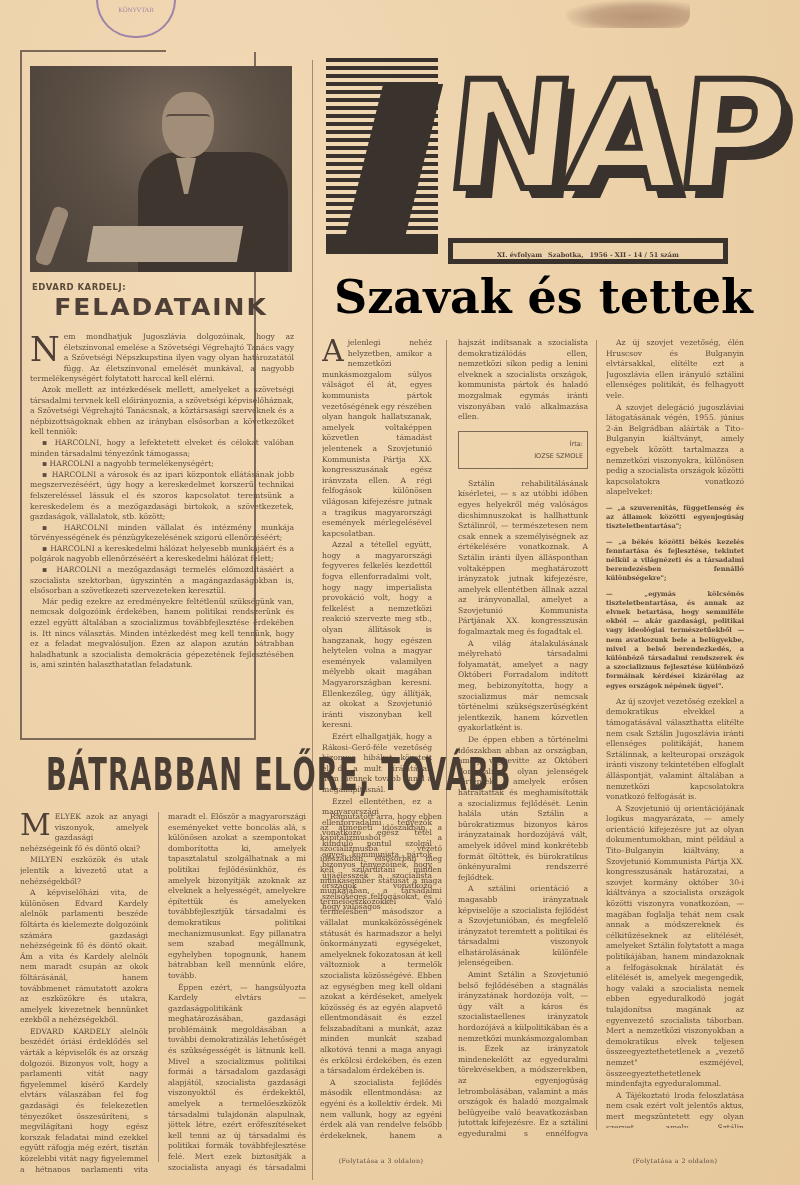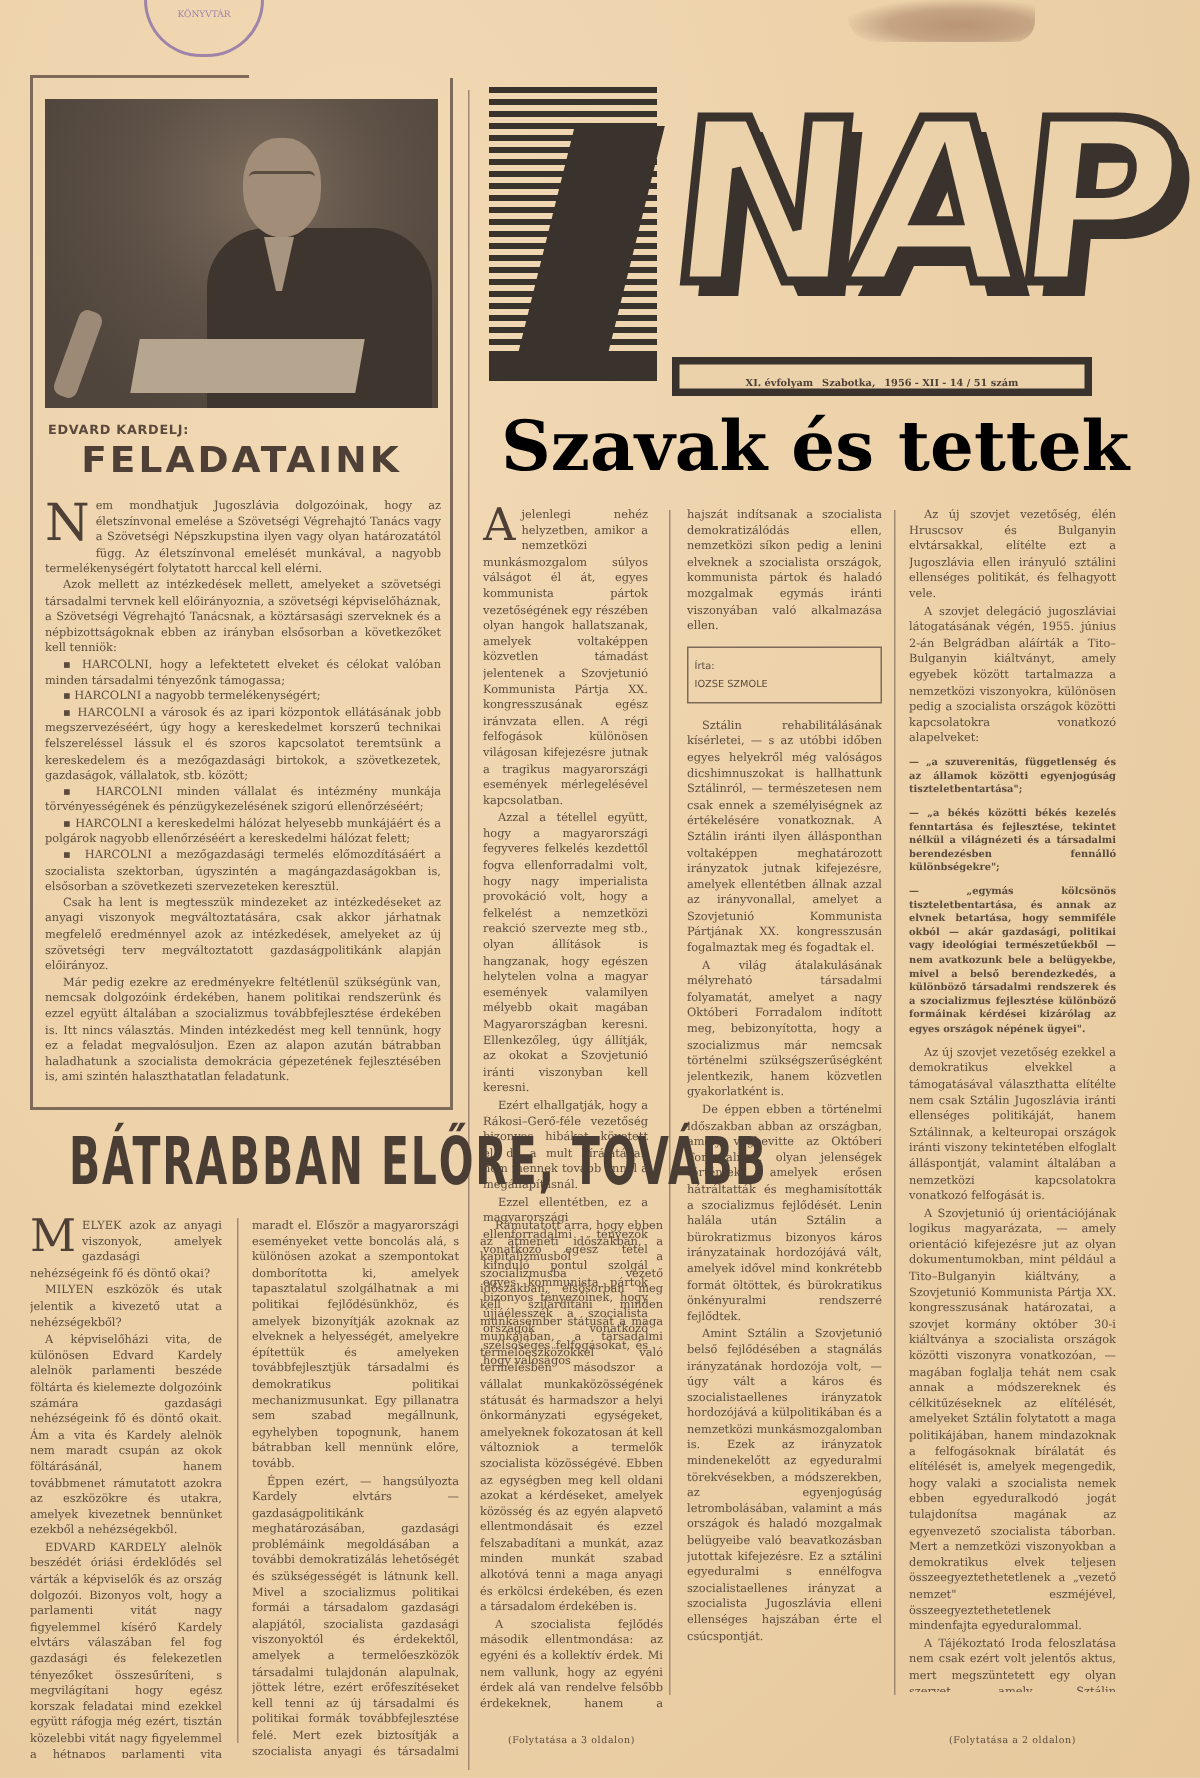--- a/index.html
+++ b/index.html
@@ -16,21 +16,21 @@
     border: 2px solid #8b6fa8; border-top: none; border-radius: 0 0 40px 40px;
     color: #8b6fa8; font-size: 6px; text-align: center; padding-top: 6px; opacity: 0.8;
   }
   .stain {
     position: absolute; left: 565px; top: 0px; width: 125px; height: 28px;
     background: radial-gradient(ellipse at 60% 60%, #b99474 0%, #c6a584 45%, rgba(200,170,140,0) 75%);
     border-radius: 20px 10px 30px 40px;
   }
   
   .left-box {
-    position: absolute; left: 20px; top: 52px; width: 282px; height: 688px;
+    position: absolute; left: 20px; top: 52px; width: 236px; height: 688px;
     border-left: 2px solid #7d6a58; border-right: 2px solid #7d6a58; border-bottom: 2px solid #7d6a58;
   }
   .left-box::before {
     content: ""; position: absolute; left: -2px; top: -2px; width: 146px; border-top: 2px solid #7d6a58;
   }
   .photo {
     position: absolute; left: 8px; top: 14px; width: 262px; height: 206px;
     background: radial-gradient(ellipse at 55% 30%, #7c6c5d 0%, #5f5247 40%, #4f453c 80%);
     overflow: hidden;
   }
@@ -116,21 +116,21 @@
     position: absolute; font-size: 7.6px; line-height: 10.6px; text-align: justify;
     color: #5b4b3d; font-family: "DejaVu Serif", serif;
   }
   .col p { text-indent: 10px; margin-bottom: 1px; }
   .col p.noindent { text-indent: 0; }
   .col-a { left: 322px; top: 338px; width: 110px; }
   .col-b { left: 458px; top: 338px; width: 130px; }
   .col-c { left: 606px; top: 338px; width: 138px; }
   .dropcap-a { float: left; font-size: 30px; line-height: 26px; margin: 0 4px 0 0; color: #4e4036; }
   .author-box {
-    border: 1.5px solid #7d6a58; margin: 8px 0 10px; padding: 6px 4px; text-align: left;
+    border: 1.5px solid #7d6a58; margin: 8px 0 10px; padding: 6px 4px; text-align: right;
     font-size: 6.5px; line-height: 12px; font-family: "DejaVu Sans", sans-serif;
   }
   .quote { font-size: 6.6px; line-height: 9.2px; font-weight: bold; margin: 6px 0; }
   .continued { text-align: center; font-size: 6.3px; margin-top: 6px; letter-spacing: 0.4px; }
 
   
   .headline-2 {
     position: absolute; left: 46px; top: 750px;
     font-family: "DejaVu Sans", sans-serif; font-weight: bold; font-size: 44px; line-height: 50px;
     color: #4a3d34; transform: scaleX(0.62); transform-origin: left top; letter-spacing: 2px;
@@ -160,21 +160,20 @@
   <div class="title-left">FELADATAINK</div>
   <div class="left-body">
     <p class="first"><span class="dropcap">N</span><span>em mondhatjuk Jugoszlávia dolgozóinak, hogy az életszínvonal emelése a Szövetségi Végrehajtó Tanács vagy a Szövetségi Népszkupstina ilyen vagy olyan határozatától függ. Az életszínvonal emelését munkával, a nagyobb termelékenységért folytatott harccal kell elérni.</span></p>
     <p>Azok mellett az intézkedések mellett, amelyeket a szövetségi társadalmi tervnek kell előirányoznia, a szövetségi képviselőháznak, a Szövetségi Végrehajtó Tanácsnak, a köztársasági szerveknek és a népbizottságoknak ebben az irányban elsősorban a következőket kell tenniök:</p>
     <p class="bullet-p">▪ HARCOLNI, hogy a lefektetett elveket és célokat valóban minden társadalmi tényezőnk támogassa;</p>
     <p>▪ HARCOLNI a nagyobb termelékenységért;</p>
     <p>▪ HARCOLNI a városok és az ipari központok ellátásának jobb megszervezéséért, úgy hogy a kereskedelmet korszerű technikai felszereléssel lássuk el és szoros kapcsolatot teremtsünk a kereskedelem és a mezőgazdasági birtokok, a szövetkezetek, gazdaságok, vállalatok, stb. között;</p>
     <p>▪ HARCOLNI minden vállalat és intézmény munkája törvényességének és pénzügykezelésének szigorú ellenőrzéséért;</p>
     <p>▪ HARCOLNI a kereskedelmi hálózat helyesebb munkájáért és a polgárok nagyobb ellenőrzéséért a kereskedelmi hálózat felett;</p>
     <p>▪ HARCOLNI a mezőgazdasági termelés előmozdításáért a szocialista szektorban, úgyszintén a magángazdaságokban is, elsősorban a szövetkezeti szervezeteken keresztül.</p>
-    <p>Csak ha lent is megtesszük mindezeket az intézkedéseket az anyagi viszonyok megváltoztatására, csak akkor járhatnak megfelelő eredménnyel azok az intézkedések, amelyeket az új szövetségi terv megváltoztatott gazdaságpolitikánk alapján előirányoz.</p>
     <p>Már pedig ezekre az eredményekre feltétlenül szükségünk van, nemcsak dolgozóink érdekében, hanem politikai rendszerünk és ezzel együtt általában a szocializmus továbbfejlesztése érdekében is. Itt nincs választás. Minden intézkedést meg kell tennünk, hogy ez a feladat megvalósuljon. Ezen az alapon azután bátrabban haladhatunk a szocialista demokrácia gépezetének fejlesztésében is, ami szintén halaszthatatlan feladatunk.</p>
   </div>
 </div>
 
 <div class="masthead">
   <div class="z-block"></div>
   <div class="z-slash"></div>
   <div class="z-base"></div>
   <div class="nap-text">NAP</div>
   <div class="issue-bar">
@@ -199,20 +198,21 @@
 
 <div class="col col-b" style="height:800px; overflow:hidden;">
   <p class="noindent">hajszát indítsanak a szocialista demokratizálódás ellen, nemzetközi síkon pedig a lenini elveknek a szocialista országok, kommunista pártok és haladó mozgalmak egymás iránti viszonyában való alkalmazása ellen.</p>
   <div class="author-box">
     <div>Írta:</div>
     <div>IOZSE SZMOLE</div>
   </div>
   <p>Sztálin rehabilitálásának kísérletei, — s az utóbbi időben egyes helyekről még valóságos dicshimnuszokat is hallhattunk Sztálinról, — természetesen nem csak ennek a személyiségnek az értékelésére vonatkoznak. A Sztálin iránti ilyen állásponthan voltaképpen meghatározott irányzatok jutnak kifejezésre, amelyek ellentétben állnak azzal az irányvonallal, amelyet a Szovjetunió Kommunista Pártjának XX. kongresszusán fogalmaztak meg és fogadtak el.</p>
   <p>A világ átalakulásának mélyreható társadalmi folyamatát, amelyet a nagy Októberi Forradalom indított meg, bebizonyította, hogy a szocializmus már nemcsak történelmi szükségszerűségként jelentkezik, hanem közvetlen gyakorlatként is.</p>
   <p>De éppen ebben a történelmi időszakban abban az országban, amely végbevitte az Októberi Forradalmat, olyan jelenségek történtek, amelyek erősen hátráltatták és meghamisították a szocializmus fejlődését. Lenin halála után Sztálin a bürokratizmus bizonyos káros irányzatainak hordozójává vált, amelyek idővel mind konkrétebb formát öltöttek, és bürokratikus önkényuralmi rendszerré fejlődtek.</p>
+  <p>A sztálini orientáció a magasabb irányzatnak képviselője a szocialista fejlődést a Szovjetunióban, és megfelelő irányzatot teremtett a politikai és társadalmi viszonyok elhatárolásának különféle jelenségeiben.</p>
   <p>Amint Sztálin a Szovjetunió belső fejlődésében a stagnálás irányzatának hordozója volt, — úgy vált a káros és szocialistaellenes irányzatok hordozójává a külpolitikában és a nemzetközi munkásmozgalomban is. Ezek az irányzatok mindenekelőtt az egyeduralmi törekvésekben, a módszerekben, az egyenjogúság letrombolásában, valamint a más országok és haladó mozgalmak belügyeibe való beavatkozásban jutottak kifejezésre. Ez a sztálini egyeduralmi s ennélfogva szocialistaellenes irányzat a szocialista Jugoszlávia elleni ellenséges hajszában érte el csúcspontját.</p>
 </div>
 
 <div class="col col-c" style="height:790px; overflow:hidden;">
   <p>Az új szovjet vezetőség, élén Hruscsov és Bulganyin elvtársakkal, elítélte ezt a Jugoszlávia ellen irányuló sztálini ellenséges politikát, és felhagyott vele.</p>
   <p>A szovjet delegáció jugoszláviai látogatásának végén, 1955. június 2-án Belgrádban aláírták a Tito–Bulganyin kiáltványt, amely egyebek között tartalmazza a nemzetközi viszonyokra, különösen pedig a szocialista országok közötti kapcsolatokra vonatkozó alapelveket:</p>
   <div class="quote">— „a szuverenitás, függetlenség és az államok közötti egyenjogúság tiszteletbentartása";</div>
   <div class="quote">— „a békés közötti békés kezelés fenntartása és fejlesztése, tekintet nélkül a világnézeti és a társadalmi berendezésben fennálló különbségekre";</div>
   <div class="quote">— „egymás kölcsönös tiszteletbentartása, és annak az elvnek betartása, hogy semmiféle okból — akár gazdasági, politikai vagy ideológiai természetűekből — nem avatkozunk bele a belügyekbe, mivel a belső berendezkedés, a különböző társadalmi rendszerek és a szocializmus fejlesztése különböző formáinak kérdései kizárólag az egyes országok népének ügyei".</div>
   <p>Az új szovjet vezetőség ezekkel a demokratikus elvekkel a támogatásával választhatta elítélte nem csak Sztálin Jugoszlávia iránti ellenséges politikáját, hanem Sztálinnak, a kelteuropai országok iránti viszony tekintetében elfoglalt álláspontját, valamint általában a nemzetközi kapcsolatokra vonatkozó felfogását is.</p>

